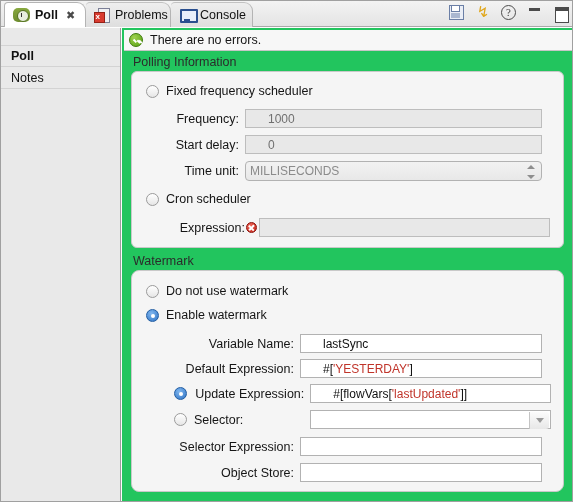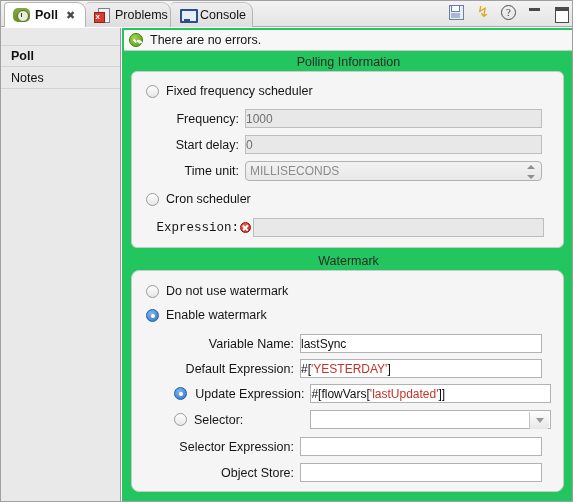--- a/index.html
+++ b/index.html
@@ -171,21 +171,21 @@
     width: 4px; height: 1.8px; background: #fff;
     transform: rotate(45deg);
     box-shadow: 3.2px -2.2px 0 0 #fff, 4.5px -3.4px 0 0 #fff;
   }
   .status-text { font-size: 12.5px; color: #151515; }
 
   
   .group { position: absolute; }
   .group-title {
     font-size: 12.5px; color: #2b2b2b;
-    margin-bottom: 2px; padding-left: 2px; text-align: center;
+    margin-bottom: 2px; padding-left: 2px;
   }
   .group-body {
     background: #f5f5f5;
     border: 1px solid #c9c9c9;
     border-radius: 6px;
     position: relative;
   }
 
   
   .row { display: flex; align-items: center; position: absolute; }
@@ -206,21 +206,21 @@
     width: 4px; height: 4px; border-radius: 50%; background: #fff;
   }
   .radio-label { font-size: 12.5px; color: #151515; margin-left: 7px; white-space: nowrap; }
 
   
   .field {
     background: #ffffff;
     border: 1px solid #b2b2b2;
     height: 19px;
     display: flex; align-items: center;
-    padding: 0 0;
+    padding: 0 22px;
     font-size: 12px;
     color: #101010;
     white-space: nowrap; overflow: hidden;
   }
   .field.disabled {
     background: #e8e8e8;
     border: 1px solid #bdbdbd;
     color: #6f6f6f;
   }
   .combo {
@@ -363,21 +363,21 @@
                 <span class="dn"></span>
             </span>
           </span>
         </div>
 
         <div class="row" style="left:14px; top:120px;">
           <span class="radio"></span>
           <span class="radio-label">Cron scheduler</span>
         </div>
 
-        <div class="row" style="left:14px; top:146px; width:405px;font-family:Liberation Mono, monospace;">
+        <div class="row" style="left:20px; top:146px; width:405px;">
           <span class="lbl" style="width:93px;">Expression:</span>
           <span class="err-deco" style="margin-left:1px;"></span>
           <span class="field disabled" style="width:291px; margin-left:2px;"></span>
         </div>
 
       </div>
     </div>
 
     <div class="group" style="left:9px; top:226px; width:433px;">
       <div class="group-title">Watermark</div>

